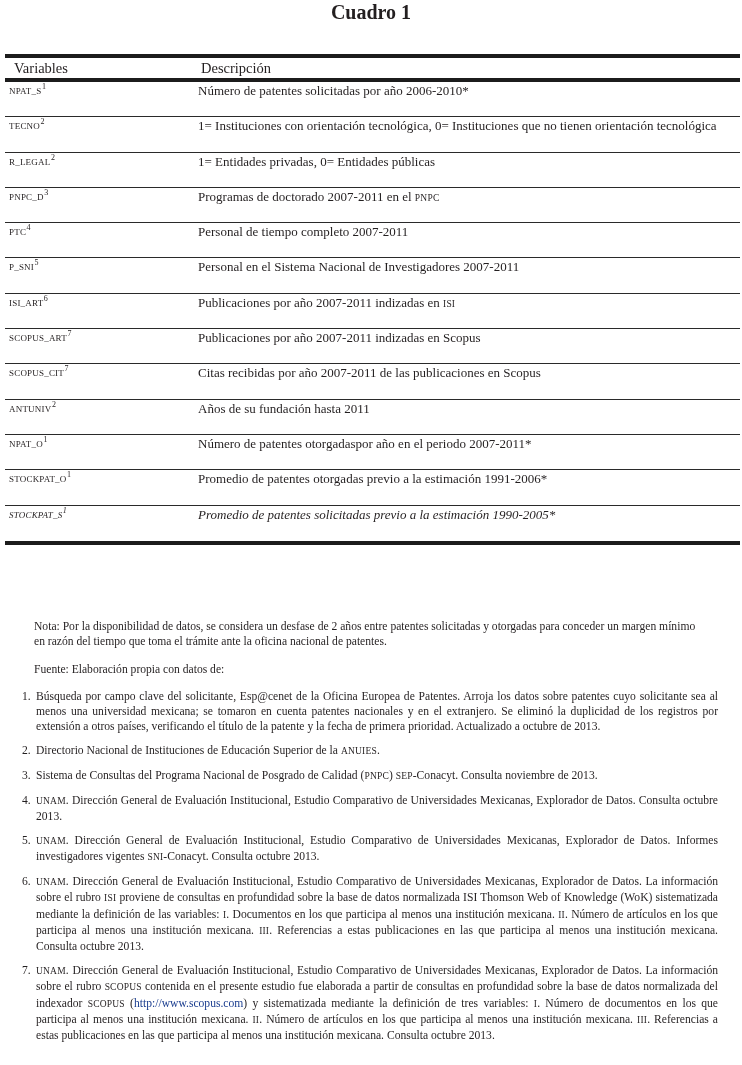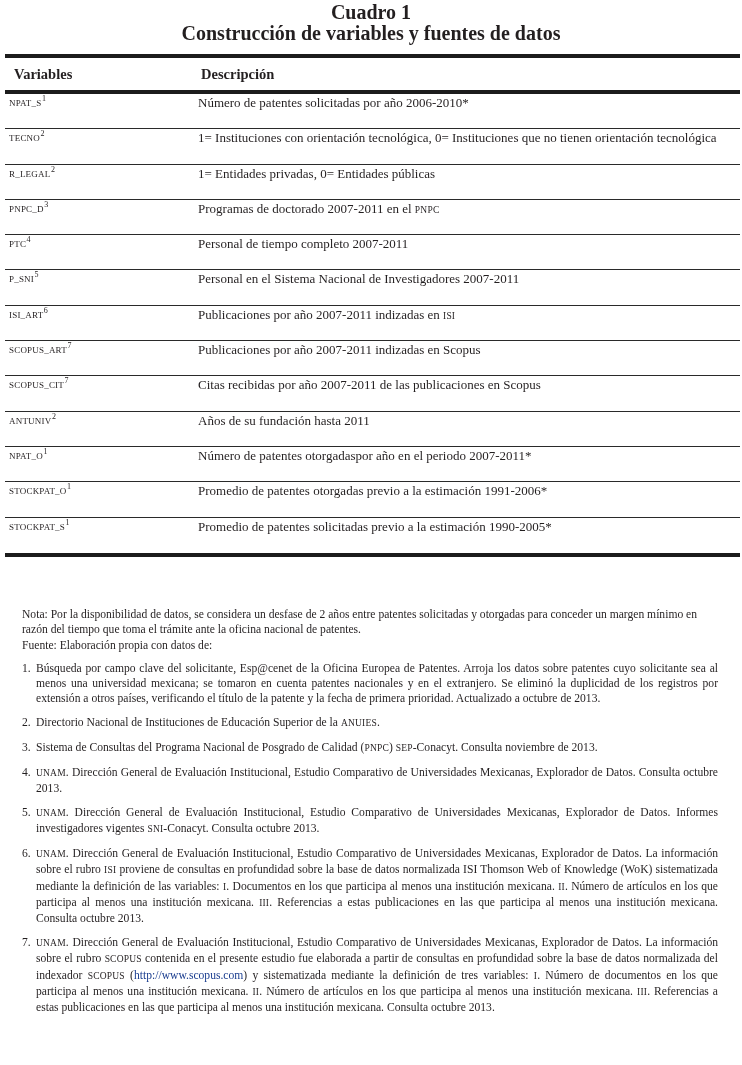--- a/index.html
+++ b/index.html
@@ -5,42 +5,41 @@
   html, body { margin: 0; padding: 0; background: #ffffff; }
   body {
     width: 742px; height: 1065px; overflow: hidden; position: relative;
     font-family: "DejaVu Serif", "Liberation Serif", serif;
     color: #231f20;
   }
   .caption { text-align: center; font-weight: bold; font-size: 20px; line-height: 21px; padding-top: 2px; font-family: "Liberation Serif", serif; }
   .caption .line { display: block; }
   .table-wrap { position: absolute; left: 5px; top: 54px; width: 735px; }
   .thick-rule { height: 4px; background: #1c1c1c; }
-  .hdr { display: flex; height: 32px; align-items: center; font-weight: bold; font-size: 14.5px; font-family: "Liberation Serif", serif; }
+  .hdr { display: flex; height: 20px; align-items: center; font-weight: normal; font-size: 14.5px; font-family: "Liberation Serif", serif; }
   .hdr .c1 { width: 196px; padding-left: 9px; box-sizing: border-box; }
   .hdr .c2 { flex: 1; }
   .row { display: flex; align-items: flex-start; border-bottom: 1.3px solid #2a2a2a; box-sizing: border-box; min-height: 35.3px; }
-  .row:last-child { border-bottom: none; }
+  .row:last-child { border-bottom: none; font-style: italic; }
   .row .c1 { width: 193px; padding-left: 4px; box-sizing: border-box; font-size: 9px; letter-spacing: 0.2px; font-family: "Liberation Serif", serif; }
   .row .c1 sup { font-size: 8px; vertical-align: 5px; margin-left: 0.5px; }
   .row .c2 { flex: 1; font-size: 13px; line-height: 14px; padding: 2px 6px 2px 0; font-family: "Liberation Serif", serif; }
   .sc { font-size: 9.5px; letter-spacing: 0.2px; }
   .notes { position: absolute; left: 22px; top: 607px; width: 696px; font-size: 11.6px; line-height: 15.3px; font-family: "Liberation Serif", serif; }
-  .notes p { margin: 0; }
+  .notes p { margin: 12px; }
   .sources { margin: 8px 0 0 0; padding: 0; list-style: none; }
   .sources li { position: relative; padding-left: 14px; margin-bottom: 8.5px; text-align: justify; }
   .sources li .num { position: absolute; left: 0; top: 0; }
   .link { color: #1a3d8f; }
 </style>
 </head>
 <body>
 
 <div class="caption">
   <span class="line">Cuadro 1</span>
-  <span class="line">Construcción de variables y fuentes de datos</span>
 </div>
 
 <div class="table-wrap">
   <div class="thick-rule"></div>
   <div class="hdr">
     <div class="c1">Variables</div>
     <div class="c2">Descripción</div>
   </div>
   <div class="thick-rule"></div>
   <div id="rows">

